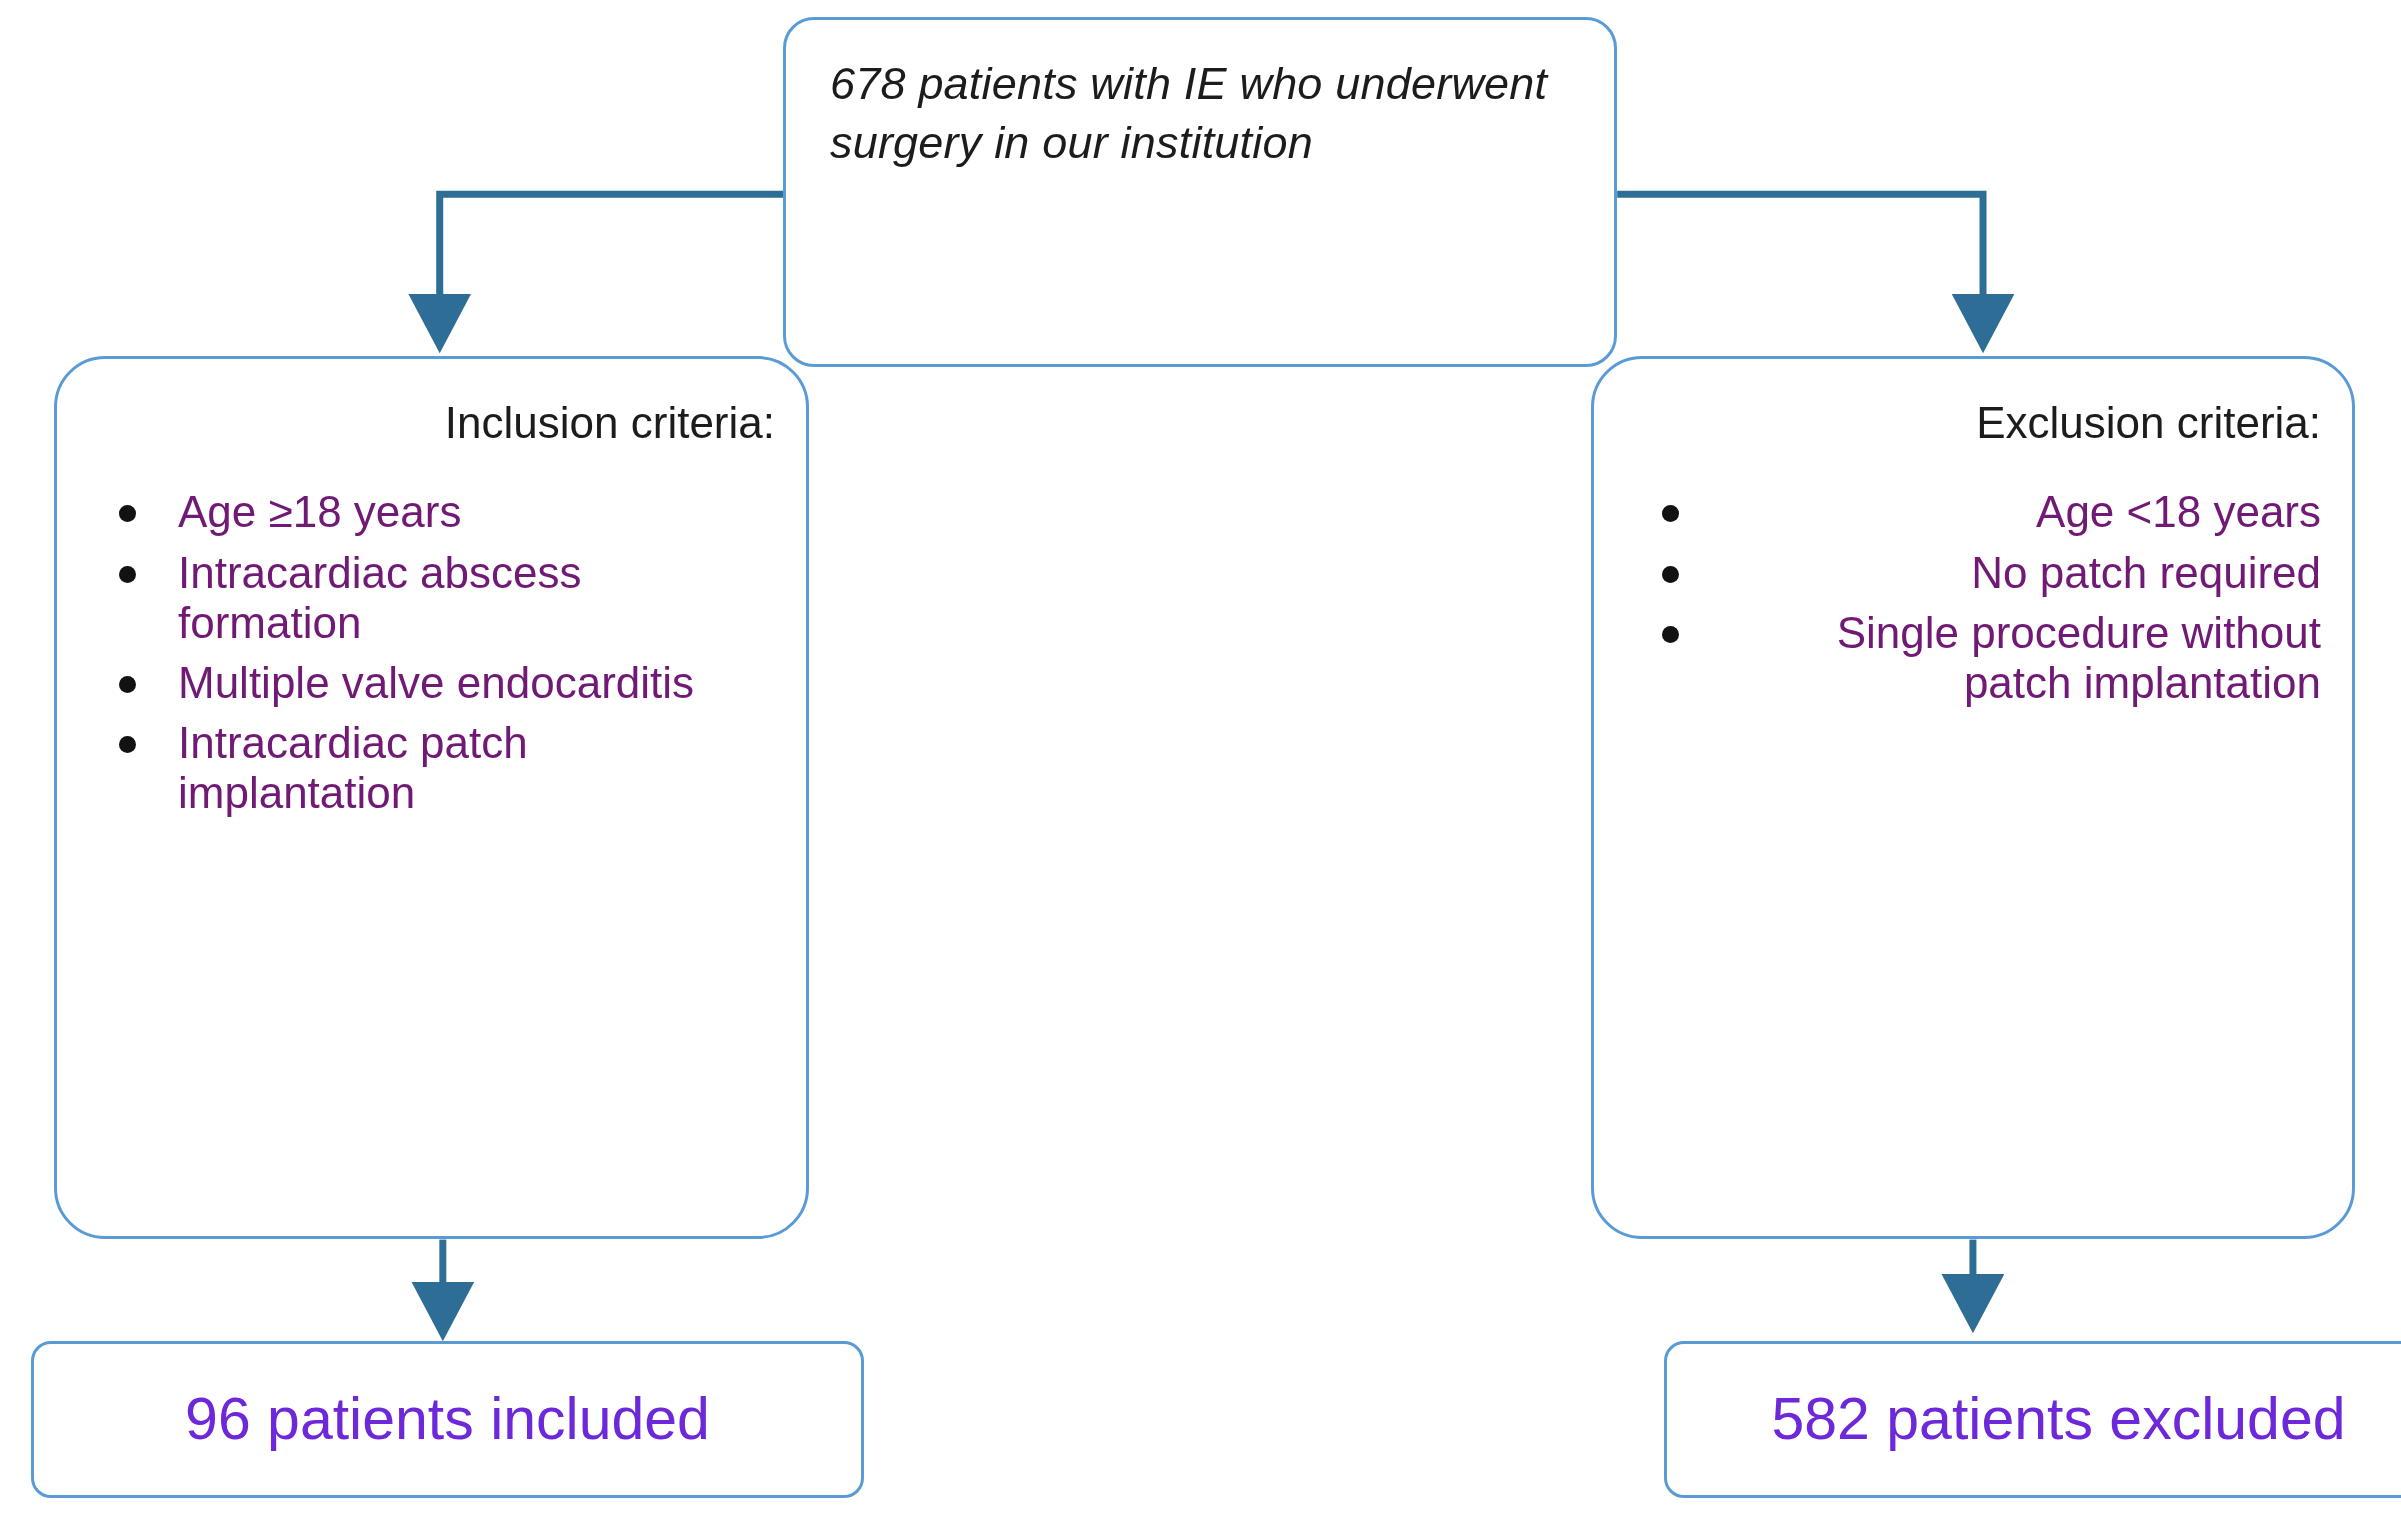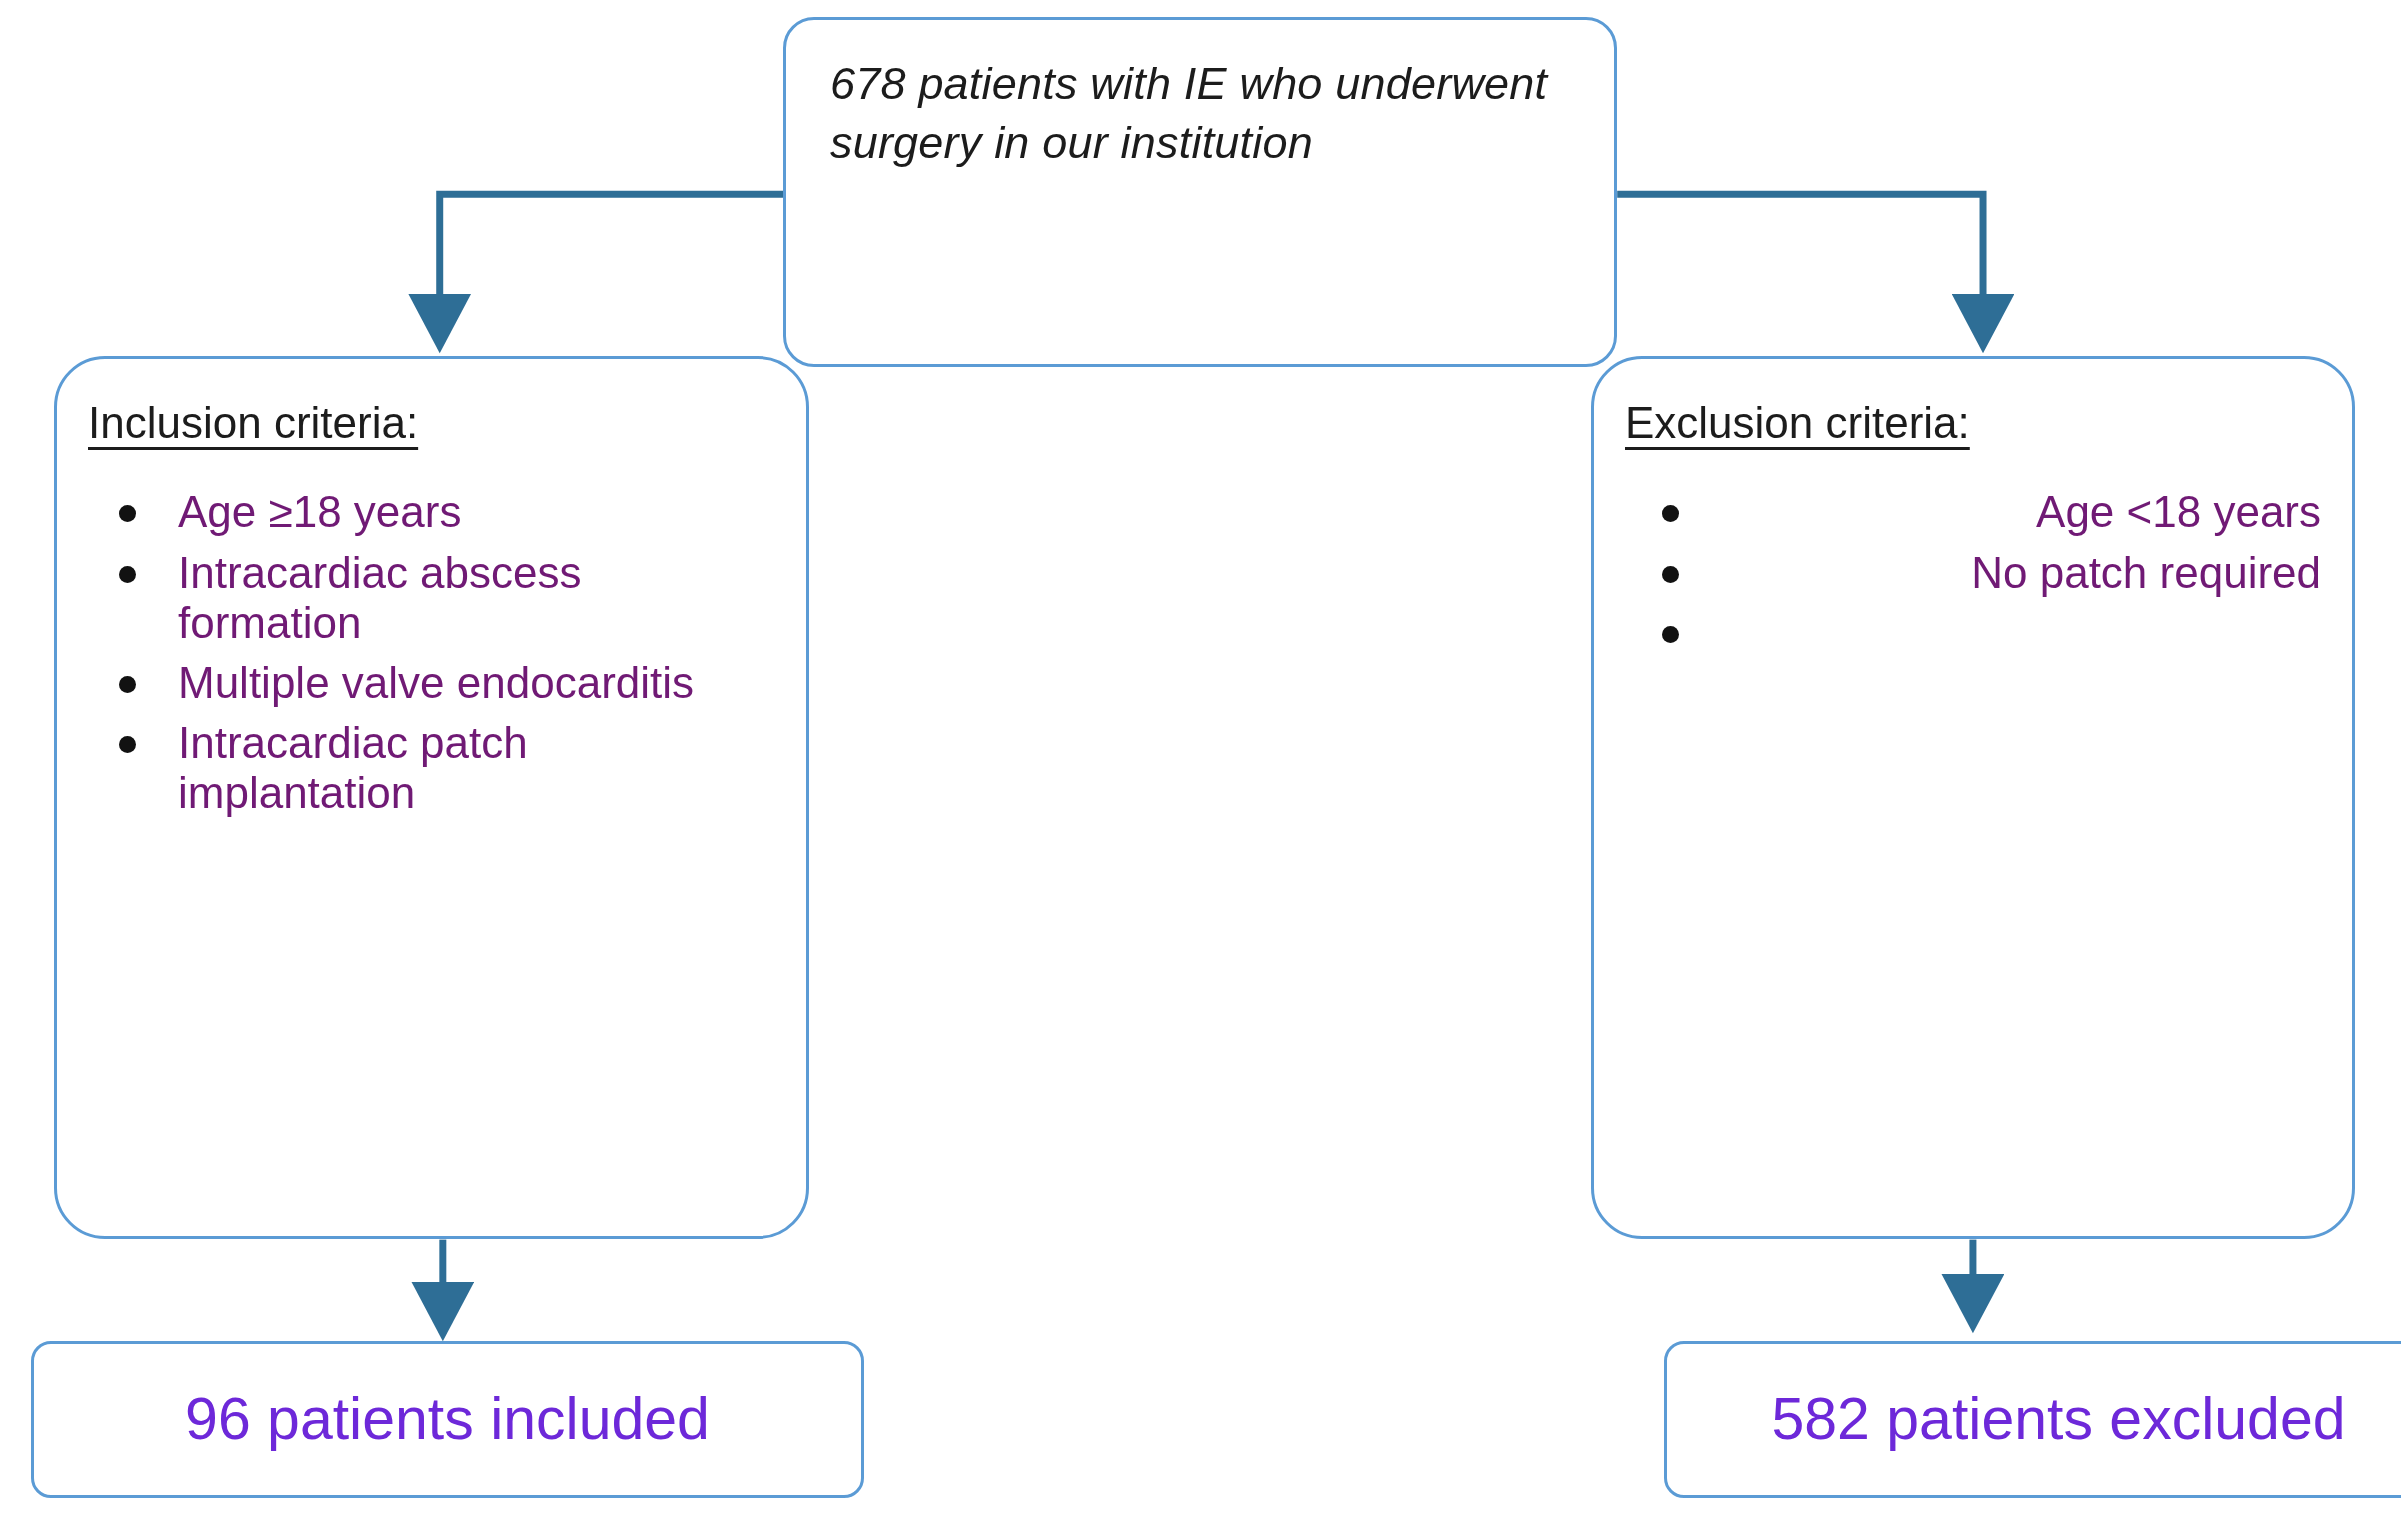--- a/index.html
+++ b/index.html
@@ -79,23 +79,22 @@
   .top-text {
     font-size: 45px;
     line-height: 1.32;
     color: #1c1c1c;
     text-align: left;
     letter-spacing: 0.2px;
   }
   .criteria-title {
     font-size: 44px;
     line-height: 1.1;
-    text-align: left;
+    text-align: right;
     color: #1c1c1c;
-    text-decoration: underline;
     text-decoration-thickness: 3.1px;
     text-underline-offset: 8.5px;
     margin-bottom: 40px;
   }
   .bullet-list {
     list-style: none;
     margin: 0;
     padding: 0;
   }
   .bullet-item {
@@ -190,20 +189,21 @@
       <li class="bullet-item">
         <span class="dot"></span>
         <span>Age &lt;18 years</span>
       </li>
       <li class="bullet-item">
         <span class="dot"></span>
         <span>No patch required</span>
       </li>
       <li class="bullet-item">
         <span class="dot"></span>
+        <span>Single procedure without patch implantation</span>
       </li>
     </ul>
   </div>
 
   <div class="node node-result node-included">
     <div class="result-text">96 patients included</div>
   </div>
 
   <div class="node node-result node-excluded">
     <div class="result-text">582 patients excluded</div>

